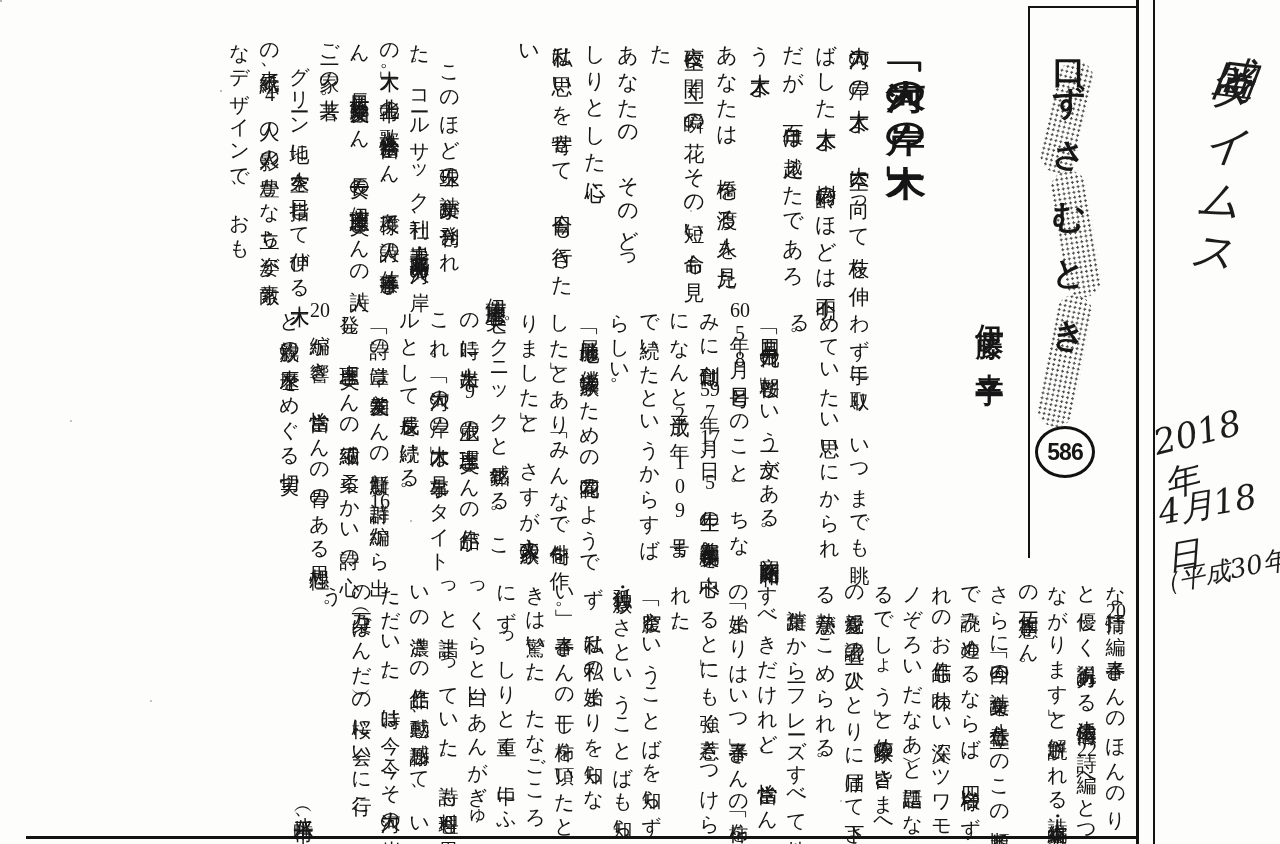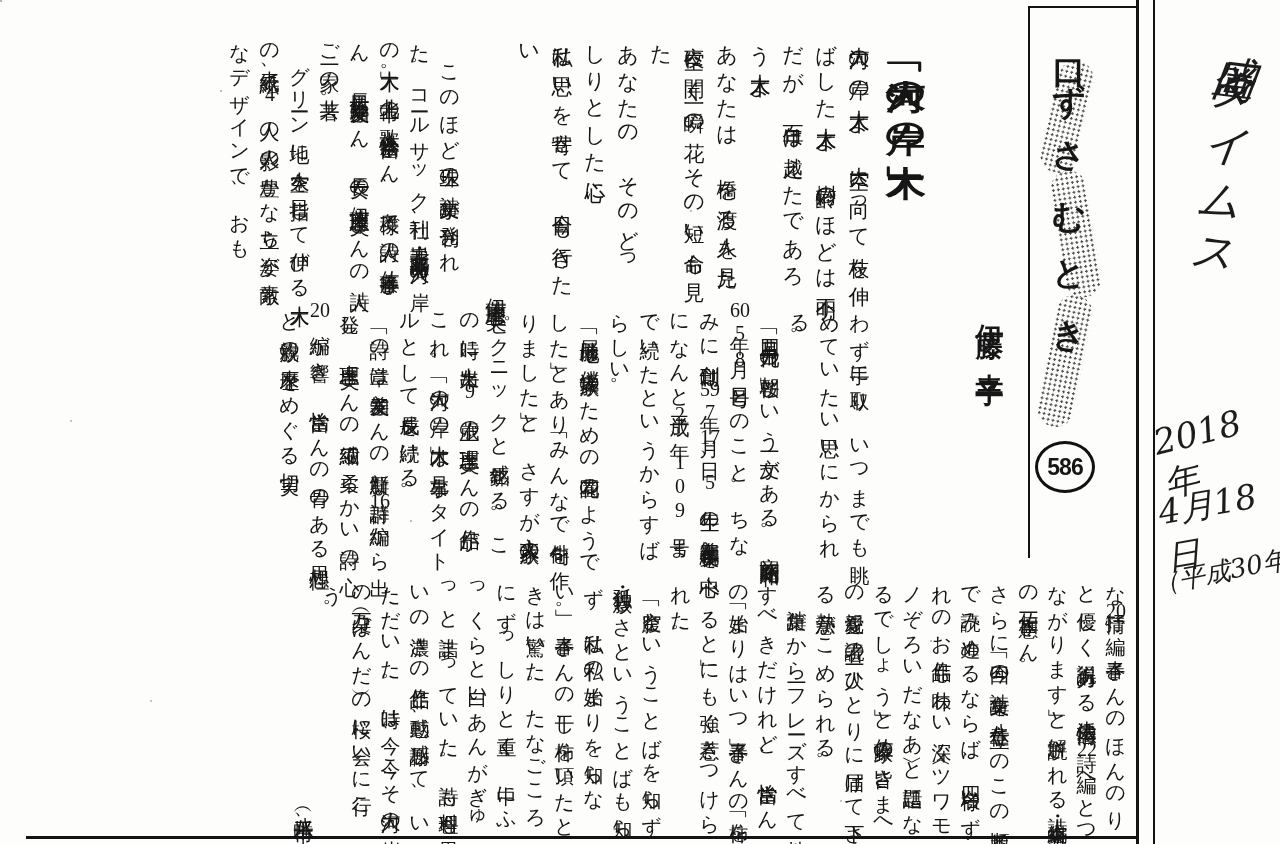--- a/index.html
+++ b/index.html
@@ -17,21 +17,21 @@
   .band3 .seg{line-height:29px;}
   .article-sign{font-size:20px;line-height:29px;letter-spacing:2px;text-align:end;margin-left:10px !important;}
   .tcy{text-combine-upright:all;-webkit-text-combine:horizontal;letter-spacing:0;}
   
   .masthead-title{position:absolute;left:1046px;top:36px;writing-mode:vertical-rl;text-orientation:upright;
       font-size:33px;font-weight:900;letter-spacing:22px;z-index:3;
       font-family:"Liberation Sans","DejaVu Sans",sans-serif;}
   .stipple{position:absolute;z-index:2;border-radius:18px;
       background-image:radial-gradient(#2a2a2a 1.15px,transparent 1.3px);
       background-size:5px 5px;opacity:.85;}
-  .issue-badge{position:absolute;left:1035px;top:441px;width:54px;height:46px;border:3.5px solid #111;
+  .issue-badge{position:absolute;left:1035px;top:426px;width:54px;height:46px;border:3.5px solid #111;
       border-radius:50%;display:flex;align-items:center;justify-content:center;
       font-size:23px;font-weight:bold;letter-spacing:-1px;z-index:3;
       font-family:"Liberation Sans","DejaVu Sans",sans-serif;background:#fdfdfb;}
   .byline{position:absolute;left:970px;top:302px;writing-mode:vertical-rl;text-orientation:upright;
       font-size:28px;font-weight:600;letter-spacing:7px;}
   .big-title{position:absolute;left:884px;top:52px;writing-mode:vertical-rl;text-orientation:upright;
       font-size:31px;font-weight:900;letter-spacing:3px;transform:scaleX(1.28);transform-origin:50% 0;}
   
   .hand{position:absolute;color:#1c1c1c;font-style:italic;
       font-family:"DejaVu Serif","Liberation Serif",serif;}

